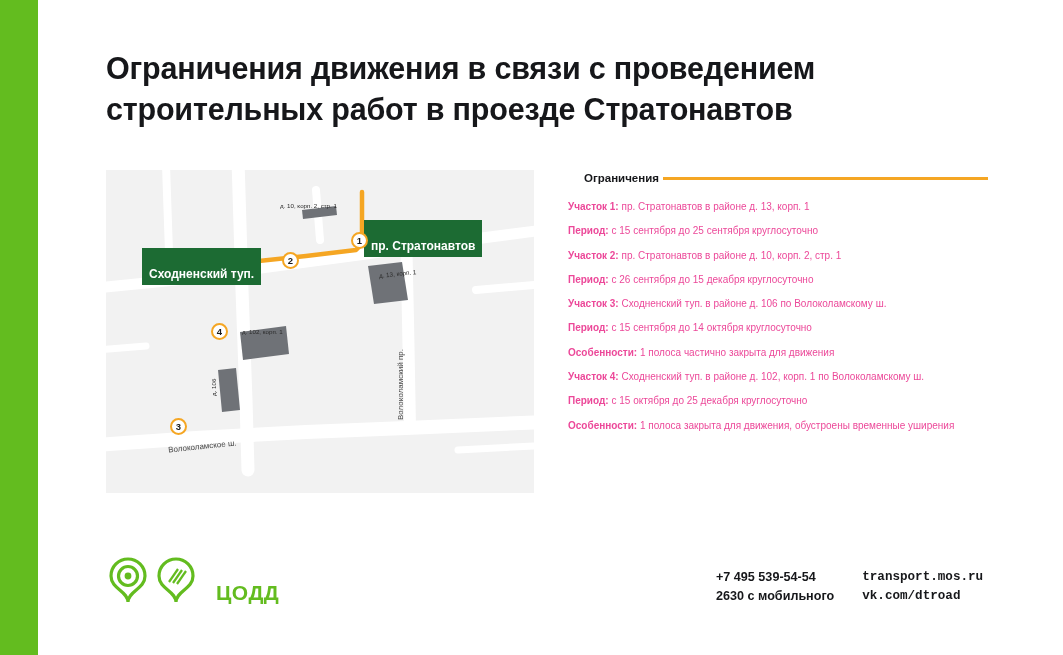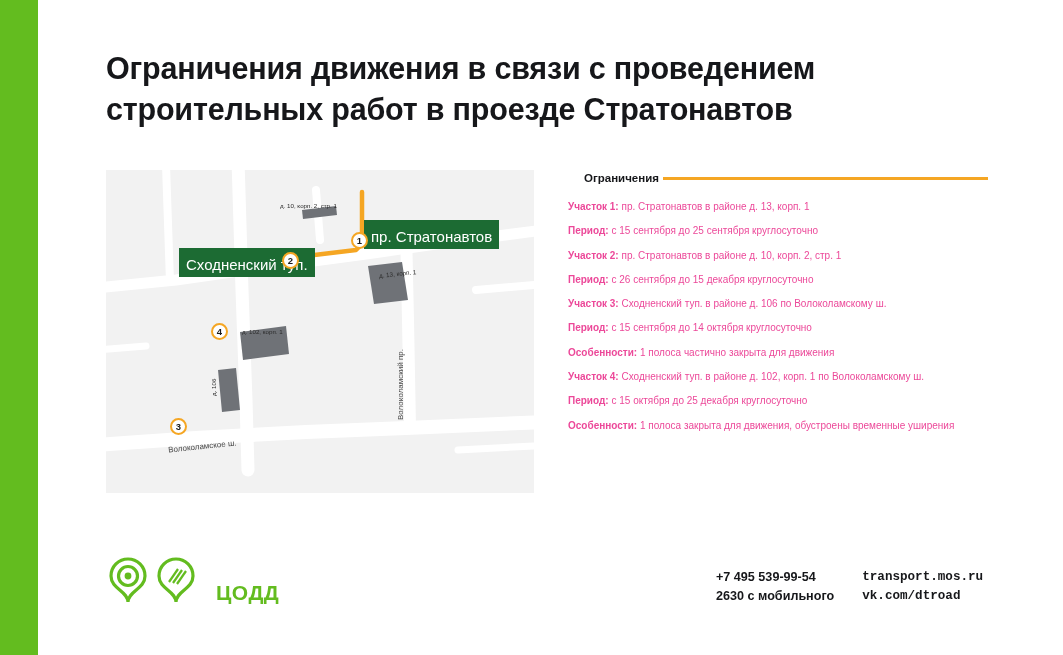--- a/index.html
+++ b/index.html
@@ -46,28 +46,28 @@
     left: 106px;
     top: 170px;
     width: 428px;
     height: 323px;
     background: #f2f2f2;
     overflow: hidden;
   }
   .map svg { display: block; }
   .map-label {
     position: absolute;
-    font-size: 15px;
-    font-weight: normal;
+    font-size: 12px;
+    font-weight: bold;
     color: #ffffff;
     background: #1c6b33;
-    padding: 8px 7px 4px 7px;
-    white-space: nowrap;
-  }
-  .map-label.lbl-shodnensky { left: 36px; top: 78px; margin-left: 37px; }
+    padding: 19px 7px 4px 7px;
+    white-space: nowrap;
+  }
+  .map-label.lbl-shodnensky { left: 36px; top: 78px; }
   .map-label.lbl-stratonavtov { left: 258px; top: 50px; }
   .marker {
     position: absolute;
     width: 17px;
     height: 17px;
     border-radius: 50%;
     background: #ffffff;
     border: 2px solid #f5a623;
     color: #1a1a1a;
     font-size: 9.5px;
@@ -236,21 +236,21 @@
         <path d="M63 25 L 72 12" stroke-width="2.2"></path>
         <path d="M67 26 L 76 13" stroke-width="2.2"></path>
         <path d="M71 27 L 80 14" stroke-width="2.2"></path>
       </g>
     </svg>
     <span class="logo-text">ЦОДД</span>
   </div>
 
   <div class="contacts">
     <div class="contact-col">
-      <div>+7 495 539-99-54</div>
+      <div>+7 495 539-54-54</div>
       <div>2630 с мобильного</div>
     </div>
     <div class="contact-col right">
       <div>transport.mos.ru</div>
       <div>vk.com/dtroad</div>
     </div>
   </div>
 
 </div>
 

